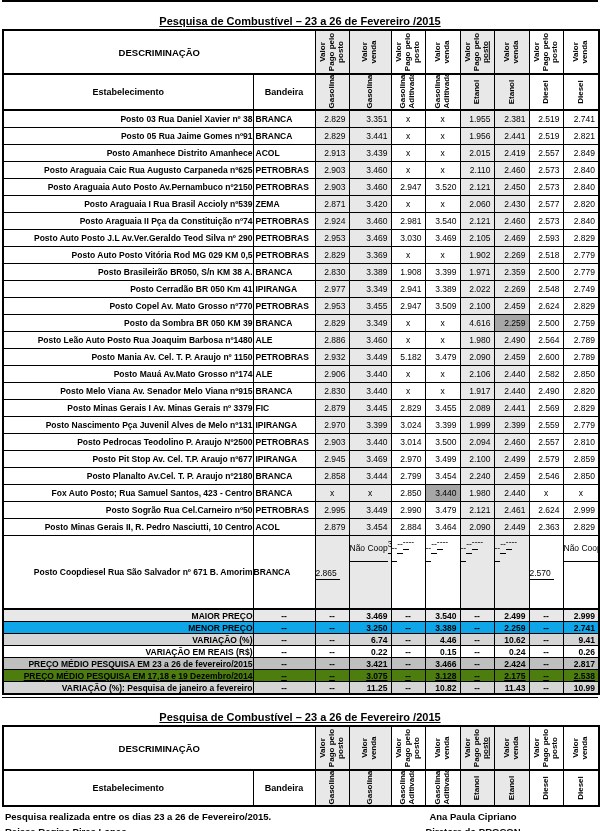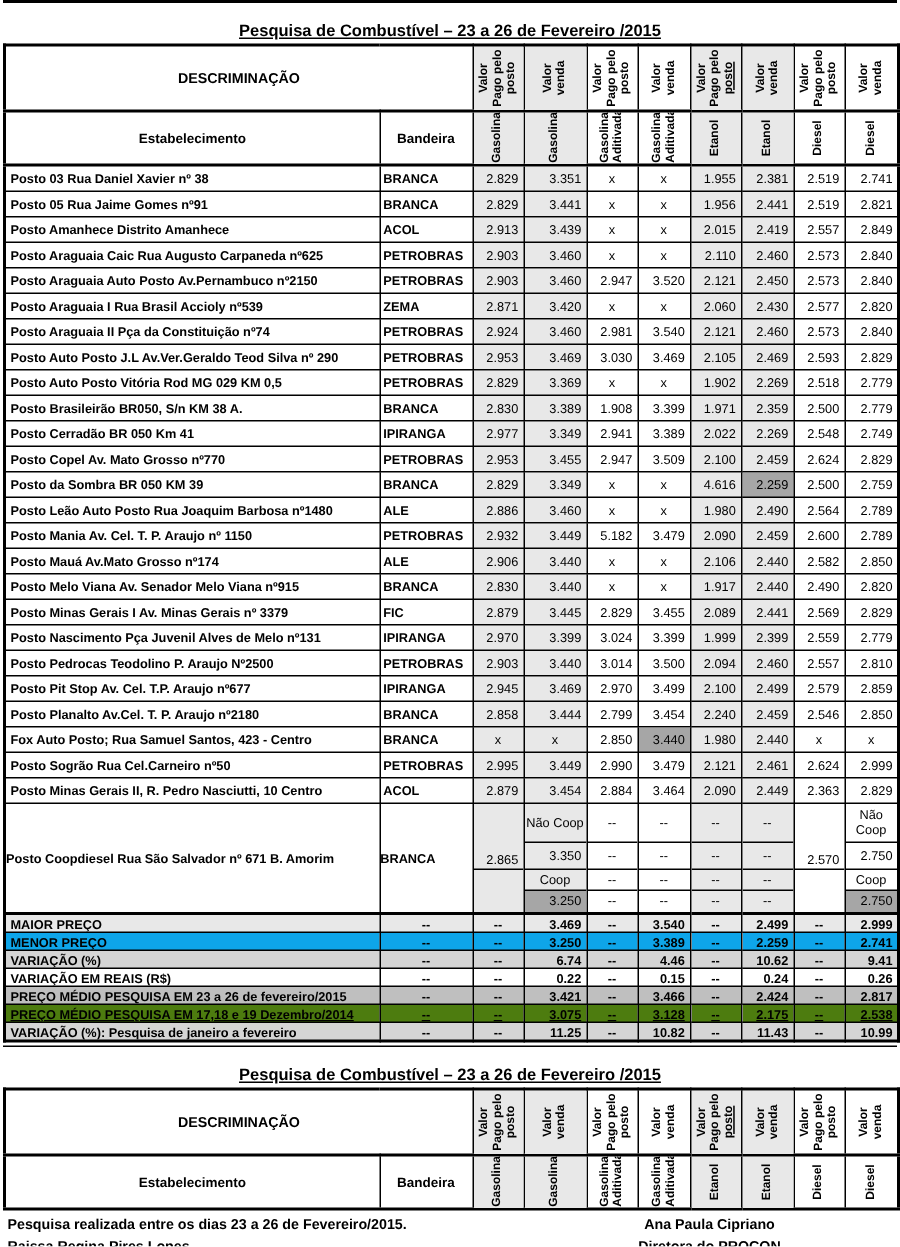--- a/index.html
+++ b/index.html
@@ -16,29 +16,29 @@
   .hdr2 td{height:34px;}
   .thickb td{border-bottom:2px solid #000;}
   .thickt td{border-top:2px solid #000;}
   .rot{position:relative;}
   .rot>div{position:absolute;top:50%;left:50%;transform:translate(-50%,-50%) rotate(-90deg);
            font-weight:bold;font-size:8px;line-height:1.1;text-align:center;white-space:normal;}
   .rot.h1>div{width:40px;}
   .rot.h2>div{width:33px;}
   .hlbl{text-align:center;font-weight:bold;font-size:9px;}
   tr.data td{height:16px;}
-  .estab{text-align:left;padding-left:3px;font-weight:bold;}
+  .estab{text-align:right;padding-left:3px;font-weight:bold;}
   .band{font-weight:bold;padding-left:2px;}
   .num{text-align:right;padding-right:3px;}
   .ctr{text-align:center;}
   .g{background:#e8e8e8;}
   .hl{background:#a6a6a6;}
   tr.sum td{height:11px;font-weight:bold;}
   tr.coop td{height:72px;padding:0;vertical-align:top;}
-  .stack{display:flex;flex-direction:column;height:72px;}
+  .stack{display:flex;flex-direction:row;height:72px;}
   .stack>div{box-sizing:border-box;border-bottom:1px solid #000;display:flex;align-items:center;
              justify-content:center;white-space:normal;text-align:center;line-height:1.1;}
   .stack>div:last-child{border-bottom:none;}
   .stack>div.n{justify-content:flex-end;padding-right:3px;}
   .s26{height:26px;flex:none;} .s18{height:18px;flex:none;} .s14{height:14px;flex:none;} .s44{height:44px;flex:none;} .s28{height:28px;flex:none;}
   .botnum{align-items:flex-end !important;padding-bottom:1px;}
   .footer{display:flex;font-weight:bold;font-size:9.5px;margin-top:3px;}
   .f-left{flex:1;padding-left:3px;line-height:1.55;}
   .f-right{width:250px;text-align:center;line-height:1.55;}
 </style>

